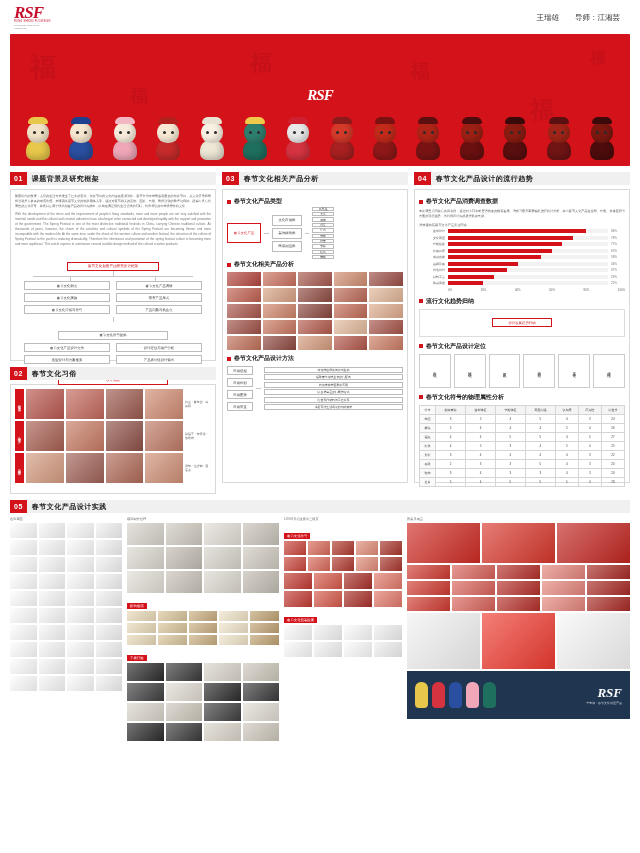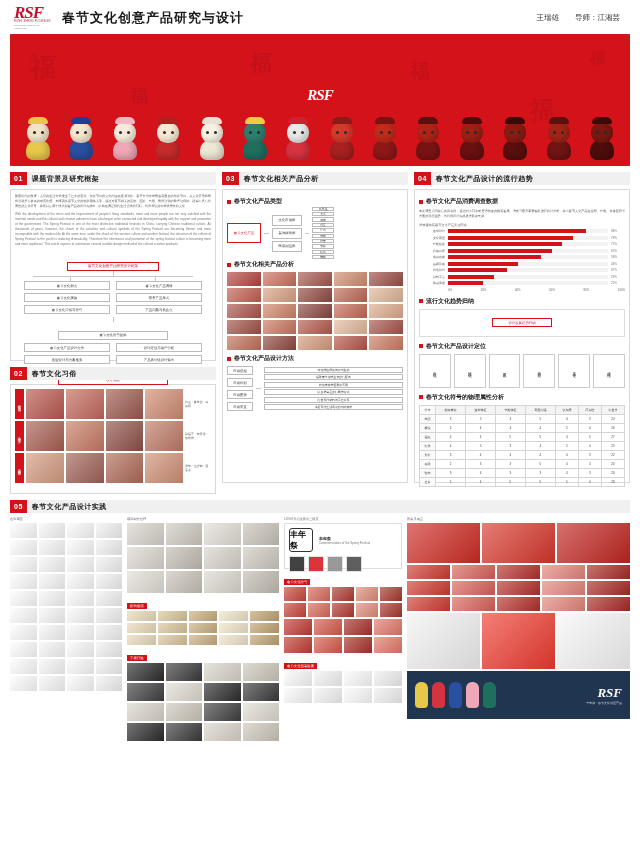--- a/index.html
+++ b/index.html
@@ -72,21 +72,20 @@
 <body>
 
 <div class="poster">
 
   <div class="header">
     <div class="logo">
       <div class="mark">RSF</div>
       <div class="sub">RONG SHENG FU DESIGN</div>
       <div class="sub2">CULTURE CREATIVE PRODUCT</div>
     </div>
-    <div class="h-title">春节文化创意产品研究与设计</div>
     <div class="h-meta">
       <span>王瑞雄</span>
       <span>导师：江湘芸</span>
     </div>
   </div>
 
   <div class="hero">
     <div class="fu" style="left:20px;top:16px;font-size:26px;">福</div>
     <div class="fu" style="left:120px;top:50px;font-size:18px;">福</div>
     <div class="fu" style="left:240px;top:14px;font-size:22px;">福</div>
@@ -720,35 +719,20 @@
             <div class="ph" style="height: 18px; background: rgb(224, 219, 210);"></div>
             <div class="ph" style="height: 18px; background: rgb(43, 43, 43);"></div>
             <div class="ph" style="height: 18px; background: rgb(58, 58, 58);"></div>
             <div class="ph" style="height: 18px; background: rgb(217, 212, 202);"></div>
             <div class="ph" style="height: 18px; background: rgb(205, 199, 187);"></div>
           </div>
       </div>
 
       <div style="width:118px;">
         <div class="mini-label" style="margin-bottom:2px;">LOGO及衍生视觉三级页</div>
-        <div style="border:1px solid #ddd;padding:4px;height:46px;box-sizing:border-box;">
-          <div style="display:flex;gap:6px;align-items:center;">
-            <div style="width:22px;height:22px;border:1px solid #333;border-radius:3px;display:flex;align-items:center;justify-content:center;font-size:8px;font-weight:bold;">丰年祭</div>
-            <div>
-              <div style="font-size:4px;font-weight:bold;color:#222;">丰年祭</div>
-              <div style="font-size:3px;color:#777;line-height:4px;">Commemorative of the Spring Festival</div>
-            </div>
-          </div>
-          <div id="logo-variants" style="display:flex;gap:3px;margin-top:4px;">
-              <div style="width: 14px; height: 14px; border: 1px solid rgb(221, 221, 221); background: rgb(34, 34, 34); opacity: 0.85;"></div>
-              <div style="width: 14px; height: 14px; border: 1px solid rgb(221, 221, 221); background: rgb(212, 18, 26); opacity: 0.85;"></div>
-              <div style="width: 14px; height: 14px; border: 1px solid rgb(221, 221, 221); background: rgb(136, 136, 136); opacity: 0.85;"></div>
-              <div style="width: 14px; height: 14px; border: 1px solid rgb(221, 221, 221); background: rgb(68, 68, 68); opacity: 0.85;"></div>
-            </div>
-        </div>
         <div class="redbar" style="margin:2px 0;">春节文化符号</div>
         <div id="symbol-grid" class="grid-photos" style="grid-template-columns:repeat(5,1fr);">
             <div class="ph" style="height: 14px; background: rgb(201, 69, 58);"></div>
             <div class="ph" style="height: 14px; background: rgb(217, 105, 90);"></div>
             <div class="ph" style="height: 14px; background: rgb(176, 58, 48);"></div>
             <div class="ph" style="height: 14px; background: rgb(224, 139, 120);"></div>
             <div class="ph" style="height: 14px; background: rgb(168, 53, 44);"></div>
             <div class="ph" style="height: 14px; background: rgb(201, 69, 58);"></div>
             <div class="ph" style="height: 14px; background: rgb(217, 105, 90);"></div>
             <div class="ph" style="height: 14px; background: rgb(176, 58, 48);"></div>

